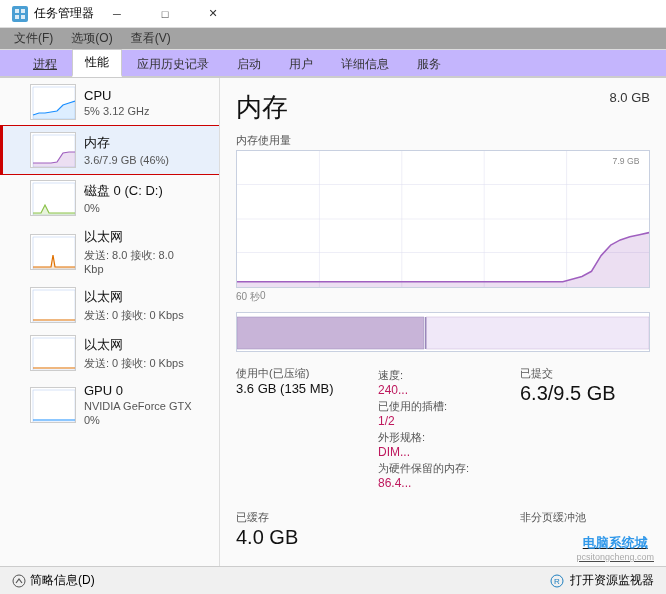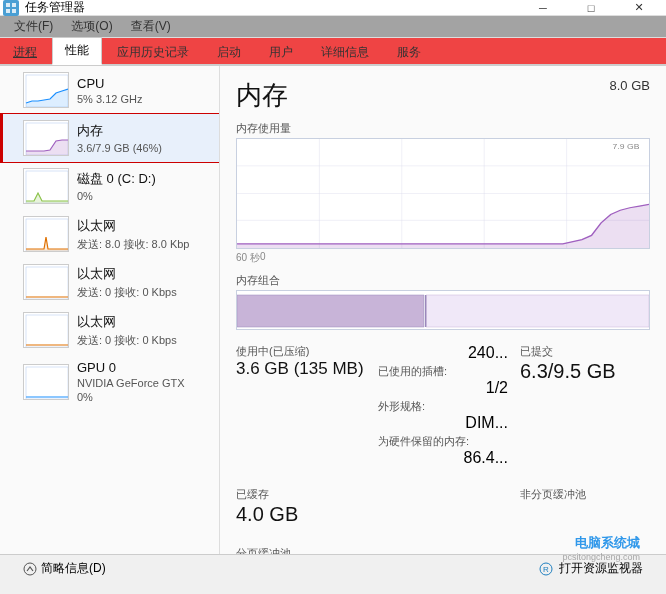--- a/index.html
+++ b/index.html
@@ -8,25 +8,25 @@
       height: 594px;
       font-family: 'Microsoft YaHei', SimSun, sans-serif;
       font-size: 12px;
       background: #f0f0f0;
       overflow: hidden;
     }
 
     
     .titlebar {
       background: #fff;
-      height: 16px;
+      height: 28px;
       display: flex;
       align-items: center;
-      justify-content: space-between;
-      padding: 0 4px 0 3px;
+      justify-content: flex-start;
+      padding: 0 4px 0 12px;
       border-bottom: 1px solid #ddd;
     }
     .titlebar-left {
       display: flex;
       align-items: center;
       gap: 6px;
     }
     .titlebar-icon {
       width: 16px;
       height: 16px;
@@ -62,25 +62,25 @@
     }
     .menu-item {
       padding: 2px 8px;
       font-size: 12px;
       cursor: pointer;
       color: #333;
     }
 
     
     .tabbar {
-      background: #ef4444;
+      background: #c4b5fd;
       height: 28px;
       display: flex;
       align-items: flex-end;
-      padding: 0 0;
+      padding: 0 20px;
       border-bottom: 2px solid #ccc;
     }
     .tab {
       padding: 4px 12px;
       font-size: 12px;
       cursor: pointer;
       color: #333;
       border: 1px solid transparent;
       border-bottom: none;
       margin-right: 2px;
@@ -105,21 +105,21 @@
     
     .sidebar {
       width: 220px;
       background: #fafafa;
       border-right: 1px solid #ddd;
       overflow-y: auto;
     }
     .sidebar-item {
       display: flex;
       align-items: center;
-      padding: 6px 20px;
+      padding: 6px 27px;
       cursor: pointer;
       border-left: 3px solid transparent;
       gap: 8px;
     }
     .sidebar-item.active {
       background: #e8f0fb;
       border-left: 3px solid #c00;
       outline: 1px solid #c00;
     }
     .sidebar-thumbnail {
@@ -229,34 +229,33 @@
       font-weight: 300;
       color: #111;
       line-height: 1.2;
     }
     .stat-sub {
       font-size: 11px;
       color: #555;
       margin-top: 2px;
     }
     .stat-sub-val {
-      font-size: 16px;
-      color: #000000;
-      text-align: right;
+      font-size: 12px;
+      color: #be185d;
     }
 
     
     .bottombar {
       height: 28px;
       background: #f0f0f0;
       border-top: 1px solid #ccc;
       display: flex;
       align-items: center;
       justify-content: space-between;
-      padding: 0 23px;
+      padding: 0 12px;
     }
     .bottombar-left { display: flex; align-items: center; gap: 4px; cursor: pointer; }
     .bottombar-right { display: flex; align-items: center; gap: 6px; cursor: pointer; }
 
     
     .memory-chart-svg {
       width: 100%;
       height: 100%;
     }
   </style>
@@ -403,21 +402,21 @@
 
   <div class="panel">
 
     <div class="panel-header">
       <div class="panel-title">内存</div>
       <div class="panel-total">8.0 GB</div>
     </div>
 
     <div class="chart-section">
       <div class="chart-label">内存使用量</div>
-      <div class="chart-container" style="height:111px;">
+      <div class="chart-container" style="height:138px;">
         <svg class="memory-chart-svg" viewBox="0 0 430 130" preserveAspectRatio="none">
 
           <line x1="0" y1="32" x2="430" y2="32" stroke="#dde" stroke-width="0.5"></line>
           <line x1="0" y1="65" x2="430" y2="65" stroke="#dde" stroke-width="0.5"></line>
           <line x1="0" y1="97" x2="430" y2="97" stroke="#dde" stroke-width="0.5"></line>
           <line x1="86" y1="0" x2="86" y2="130" stroke="#dde" stroke-width="0.5"></line>
           <line x1="172" y1="0" x2="172" y2="130" stroke="#dde" stroke-width="0.5"></line>
           <line x1="258" y1="0" x2="258" y2="130" stroke="#dde" stroke-width="0.5"></line>
           <line x1="344" y1="0" x2="344" y2="130" stroke="#dde" stroke-width="0.5"></line>
 
@@ -427,40 +426,40 @@
           <text x="420" y="12" font-size="9" fill="#888" text-anchor="end">7.9 GB</text>
         </svg>
       </div>
       <div class="chart-time">
         <span>60 秒</span>
         <span>0</span>
       </div>
     </div>
 
     <div class="composition-section">
-      <div class="chart-label">内存组合</div>
       <div class="composition-container">
         <svg width="100%" height="40" viewBox="0 0 430 40" preserveAspectRatio="none">
 
           <rect x="0" y="4" width="195" height="32" fill="#c8b4d8" stroke="#9988bb" stroke-width="0.5"></rect>
 
           <rect x="196" y="4" width="2" height="32" fill="#9988bb"></rect>
 
           <rect x="198" y="4" width="232" height="32" fill="#f0e8f8" stroke="#c8b4d8" stroke-width="0.5"></rect>
         </svg>
       </div>
     </div>
 
     <div class="stats-grid">
 
       <div class="stat-item">
         <div class="stat-label">使用中(已压缩)</div>
-        <div class="stat-value" style="font-size:17px;">3.6 GB (135 MB)</div>
+        <div class="stat-value" style="font-size:13px;">3.6 GB (135 MB)</div>
       </div>
       <div class="stat-item">
+        <div class="stat-sub">速度:</div>
         <div class="stat-sub-val">240...</div>
         <div class="stat-sub">已使用的插槽:</div>
         <div class="stat-sub-val">1/2</div>
         <div class="stat-sub">外形规格:</div>
         <div class="stat-sub-val">DIM...</div>
         <div class="stat-sub">为硬件保留的内存:</div>
         <div class="stat-sub-val">86.4...</div>
       </div>
 
       <div class="stat-item">
@@ -497,16 +496,16 @@
   </div>
   <div class="bottombar-right">
     <svg width="14" height="14" viewBox="0 0 14 14">
       <circle cx="7" cy="7" r="6" stroke="#2080c0" stroke-width="1" fill="none"></circle>
       <text x="7" y="10" text-anchor="middle" font-size="8" fill="#2080c0">R</text>
     </svg>
     <span>打开资源监视器</span>
   </div>
 </div>
 
-<div style="position:fixed; bottom:32px; right:26px; text-align:right; pointer-events:none;">
+<div style="position:fixed; bottom:32px; right:12px; text-align:center; pointer-events:none;text-decoration:underline;">
   <div style="font-size:13px; color:#1a8de8; font-weight:bold; opacity:0.9;">电脑系统城</div>
   <div style="font-size:9px; color:#888; opacity:0.7;">pcsitongcheng.com</div>
 </div>
 
 </body></html>

